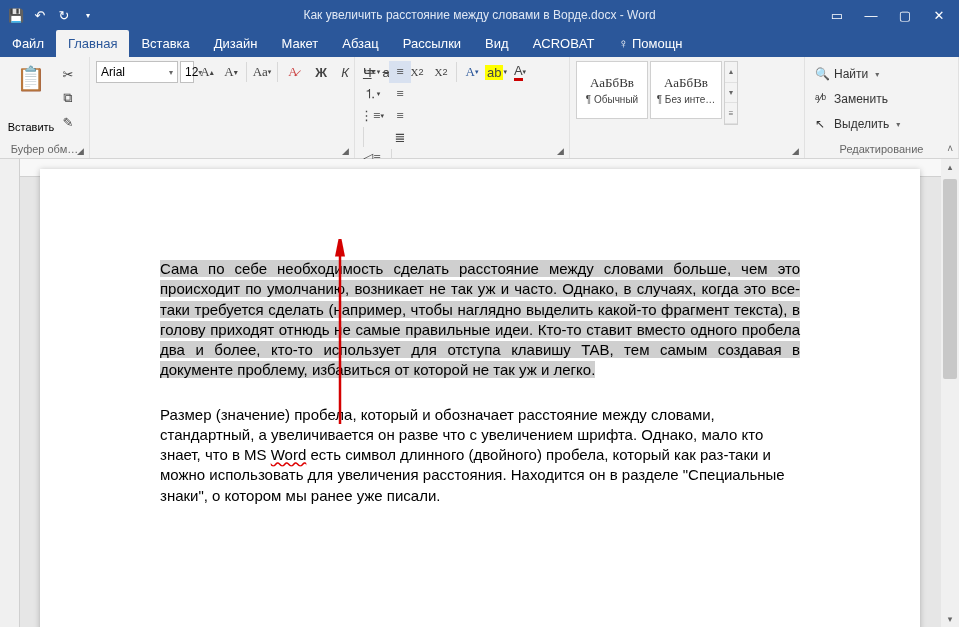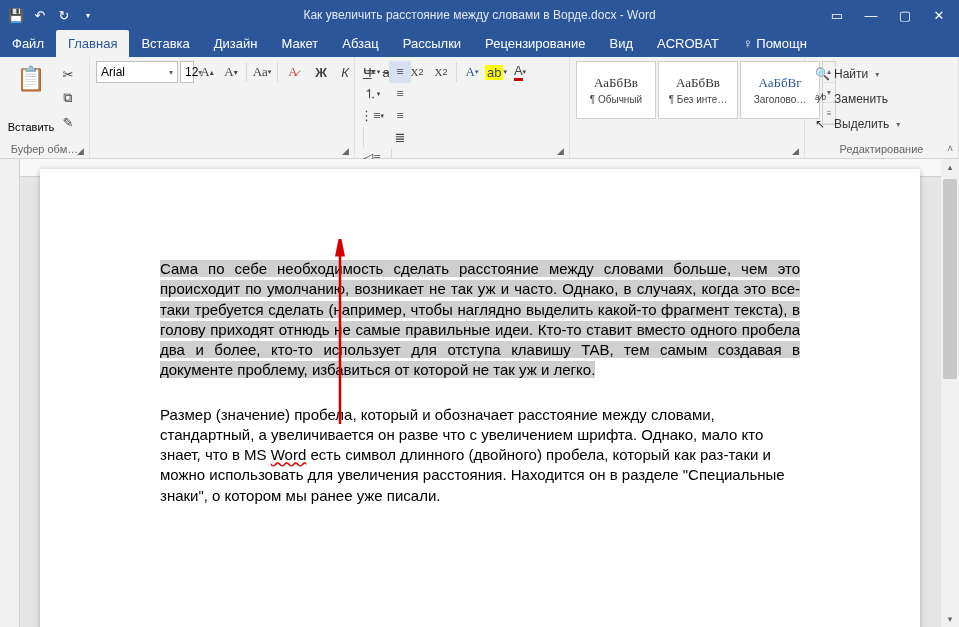--- a/index.html
+++ b/index.html
@@ -39,21 +39,21 @@
 .combo .caret { margin-left: auto; font-size: 8px; color: #666; }
 .rb { width: 22px; height: 22px; display: flex; align-items: center; justify-content: center; font-size: 13px; color: #444; cursor: pointer; font-family: "Times New Roman", serif; }
 .rb.small { font-size: 11px; }
 .sep { width: 1px; height: 20px; background: #d8d8d8; margin: 0 2px; }
 
 
 .para-group .rows { gap: 6px; }
 
 
 .styles-gallery { display: flex; gap: 2px; height: 64px; }
-.style-card { width: 80px; height: 58px; border: 1px solid #d0d0d0; background: #fff; display: flex; flex-direction: column; align-items: center; justify-content: center; font-size: 10px; cursor: pointer; overflow: hidden; padding: 2px; }
+.style-card { width: 72px; height: 58px; border: 1px solid #d0d0d0; background: #fff; display: flex; flex-direction: column; align-items: center; justify-content: center; font-size: 10px; cursor: pointer; overflow: hidden; padding: 2px; }
 .style-card .preview { font-size: 13px; color: #333; margin-bottom: 3px; font-family: "Times New Roman", serif; }
 .style-card .name { font-size: 10px; color: #444; white-space: nowrap; overflow: hidden; text-overflow: ellipsis; width: 100%; text-align: center; }
 .style-card.blue .preview { color: #2b579a; }
 .gallery-more { width: 14px; display: flex; flex-direction: column; border: 1px solid #d0d0d0; }
 .gallery-more div { flex: 1; display: flex; align-items: center; justify-content: center; font-size: 8px; color: #666; cursor: pointer; border-bottom: 1px solid #e0e0e0; }
 
 
 .edit-rows { display: flex; flex-direction: column; gap: 3px; padding-top: 2px; }
 .edit-btn { display: flex; align-items: center; gap: 5px; font-size: 12px; color: #333; cursor: pointer; height: 22px; padding: 0 4px; }
 .edit-btn .ic { width: 14px; font-size: 12px; }
@@ -100,21 +100,20 @@
 </div>
 
 <div class="menubar">
   <div class="tab">Файл</div>
   <div class="tab active">Главная</div>
   <div class="tab">Вставка</div>
   <div class="tab">Дизайн</div>
   <div class="tab">Макет</div>
   <div class="tab">Абзац</div>
   <div class="tab">Рассылки</div>
-  <div class="tab">Рецензирование</div>
   <div class="tab">Вид</div>
   <div class="tab">ACROBAT</div>
   <div class="tab">♀ Помощн</div>
 </div>
 
 <div class="ribbon" style="position:relative">
 
   <div class="group" style="width:90px">
     <div class="group-body">
       <div class="big-btn">
@@ -223,24 +222,20 @@
     <div class="group-body">
       <div class="styles-gallery">
         <div class="style-card">
           <div class="preview">АаБбВв</div>
           <div class="name">¶ Обычный</div>
         </div>
         <div class="style-card">
           <div class="preview">АаБбВв</div>
           <div class="name">¶ Без инте…</div>
         </div>
-        <div class="style-card blue">
-          <div class="preview">АаБбВг</div>
-          <div class="name">Заголово…</div>
-        </div>
         <div class="gallery-more">
           <div>▴</div>
           <div>▾</div>
           <div>≡</div>
         </div>
       </div>
     </div>
     <div class="group-launcher">◢</div>
   </div>
 

